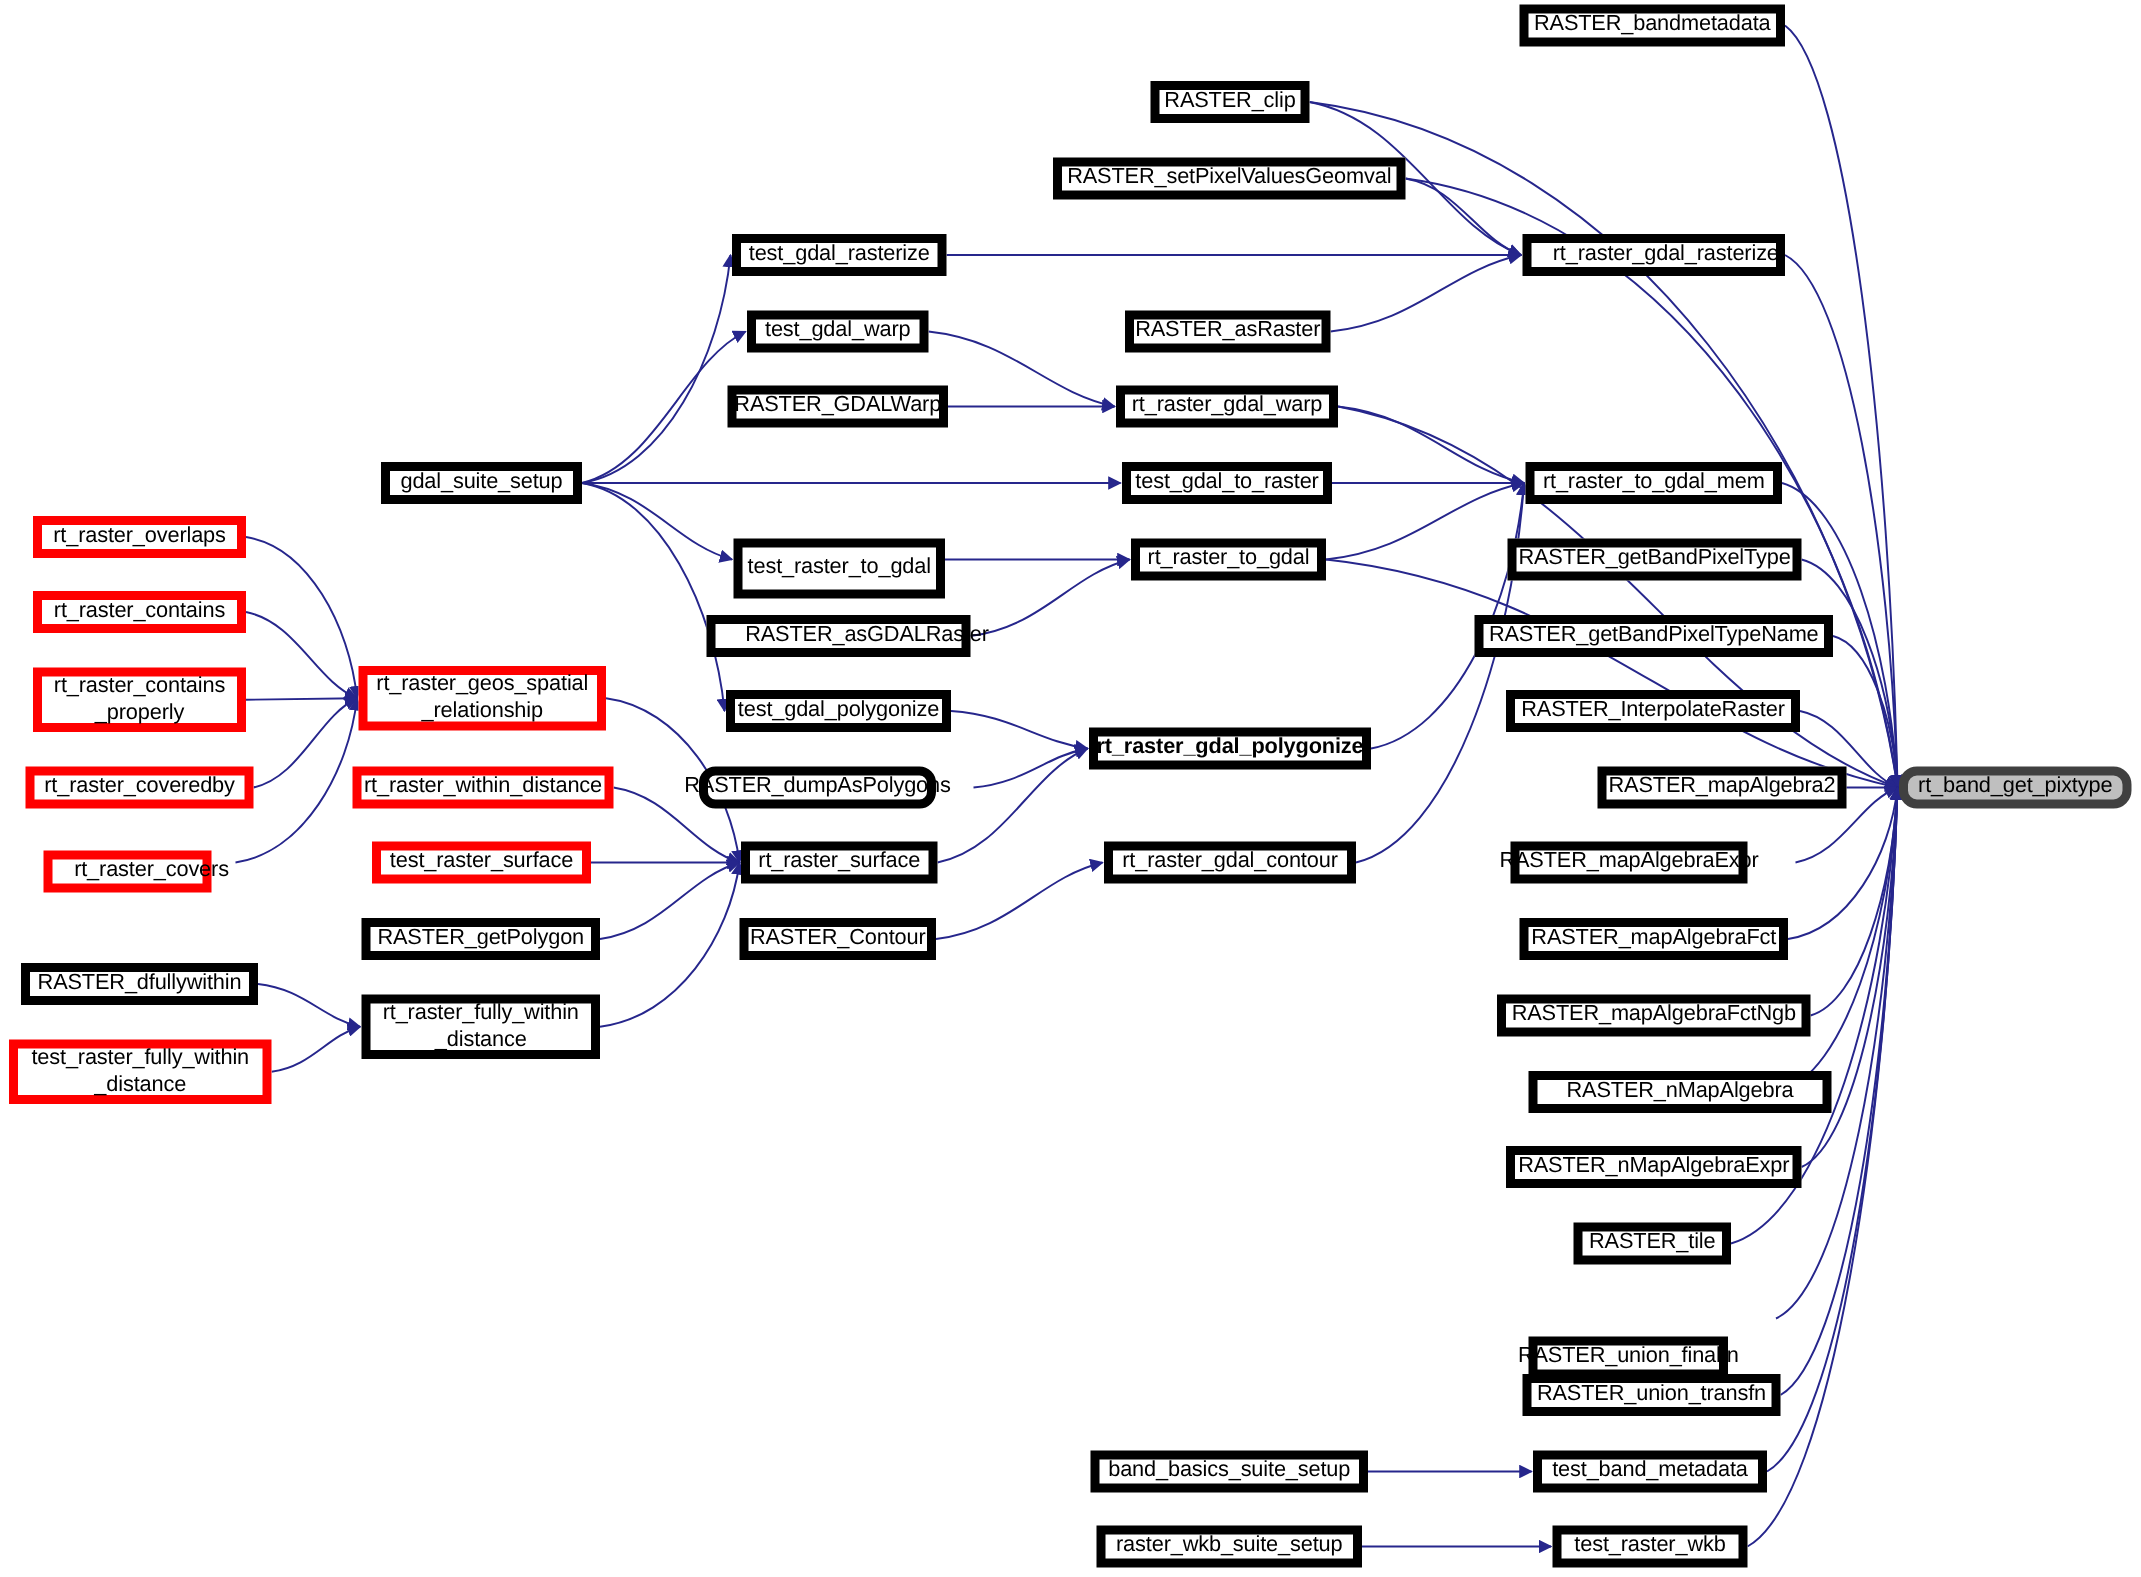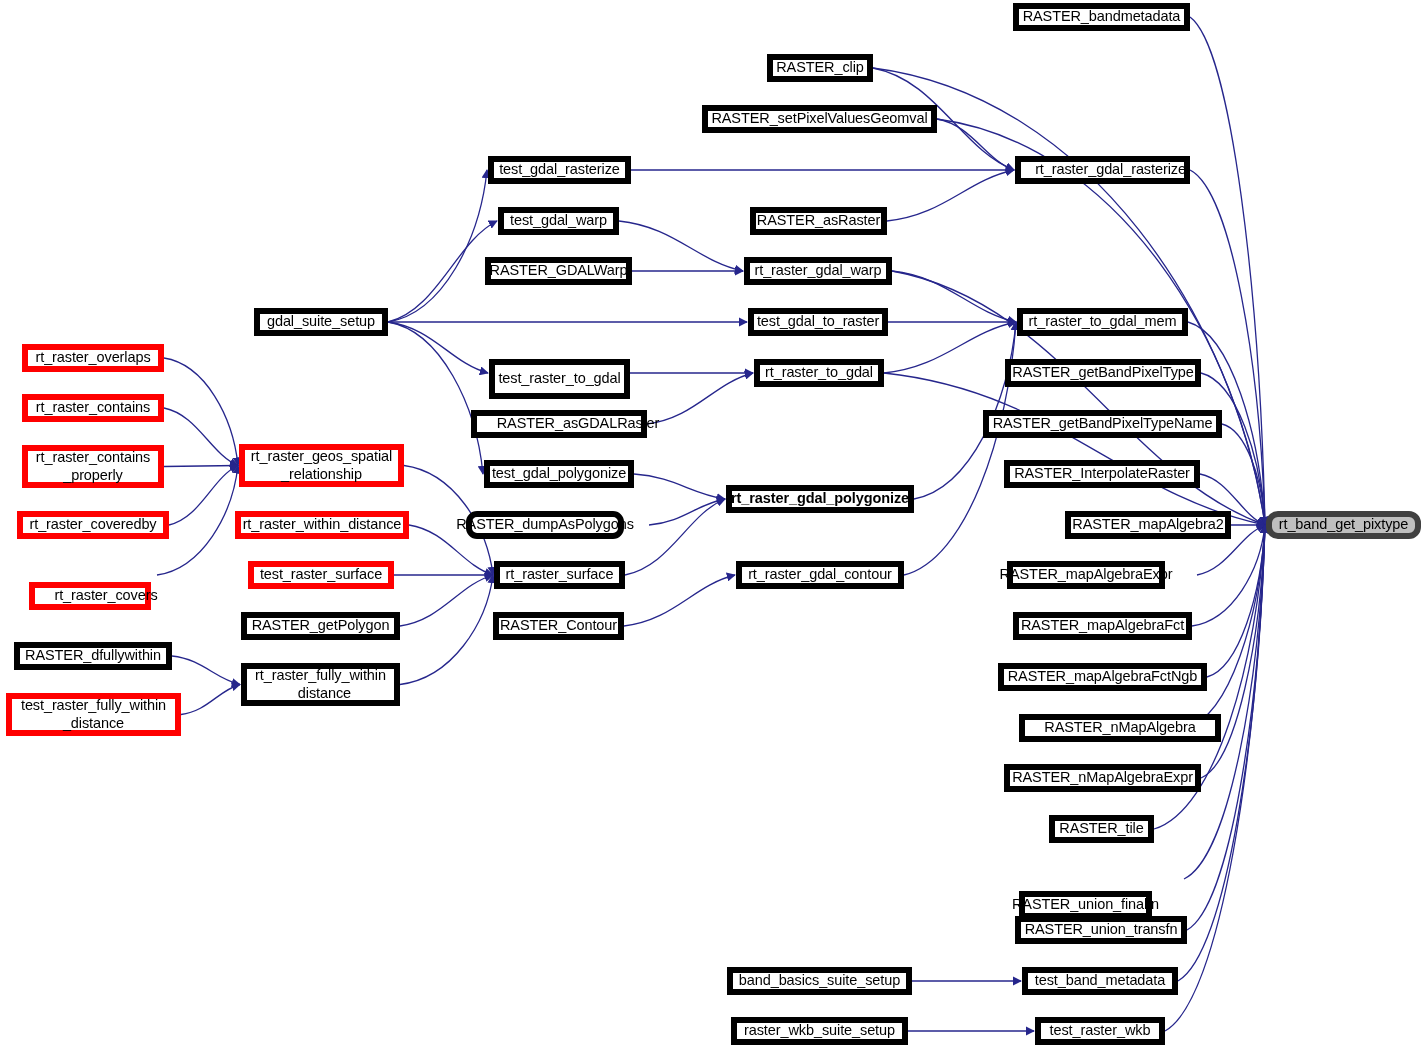--- a/index.html
+++ b/index.html
@@ -115,21 +115,21 @@
         <path d="M 908 1031 L 1034 1031" fill="none" stroke="#26268c" stroke-width="1.3" marker-end="url(#arrow)"></path>
         <path d="M 1165 1031 C 1220.55 1000.64, 1257.92 752.7, 1265 525" fill="none" stroke="#26268c" stroke-width="1.3" marker-end="url(#arrow)"></path>
       </g>
   </svg>
   <div id="nodes-group">
       <div class="node red" style="left: 22px; top: 344px; width: 142px; height: 28px;">rt_raster_overlaps</div>
       <div class="node red" style="left: 22px; top: 394px; width: 142px; height: 28px;">rt_raster_contains</div>
       <div class="node red" style="left: 22px; top: 445px; width: 142px; height: 43px;">rt_raster_contains
 _properly</div>
       <div class="node red" style="left: 17px; top: 511px; width: 152px; height: 28px;">rt_raster_coveredby</div>
-      <div class="node red" style="left: 29px; top: 582px; width: 122px; height: 28px; padding-left: 32px;">rt_raster_covers</div>
+      <div class="node red" style="left: 29px; top: 567px; width: 112px; height: 28px; padding-left: 32px;">rt_raster_covers</div>
       <div class="node" style="left: 14px; top: 642px; width: 158px; height: 28px;">RASTER_dfullywithin</div>
       <div class="node red" style="left: 6px; top: 693px; width: 175px; height: 43px;">test_raster_fully_within
 _distance</div>
       <div class="node red" style="left: 239px; top: 444px; width: 165px; height: 43px;">rt_raster_geos_spatial
 _relationship</div>
       <div class="node red" style="left: 235px; top: 511px; width: 174px; height: 28px;">rt_raster_within_distance</div>
       <div class="node red" style="left: 248px; top: 561px; width: 146px; height: 28px;">test_raster_surface</div>
       <div class="node" style="left: 241px; top: 612px; width: 159px; height: 28px;">RASTER_getPolygon</div>
       <div class="node" style="left: 241px; top: 663px; width: 159px; height: 43px;">rt_raster_fully_within
 _distance</div>

